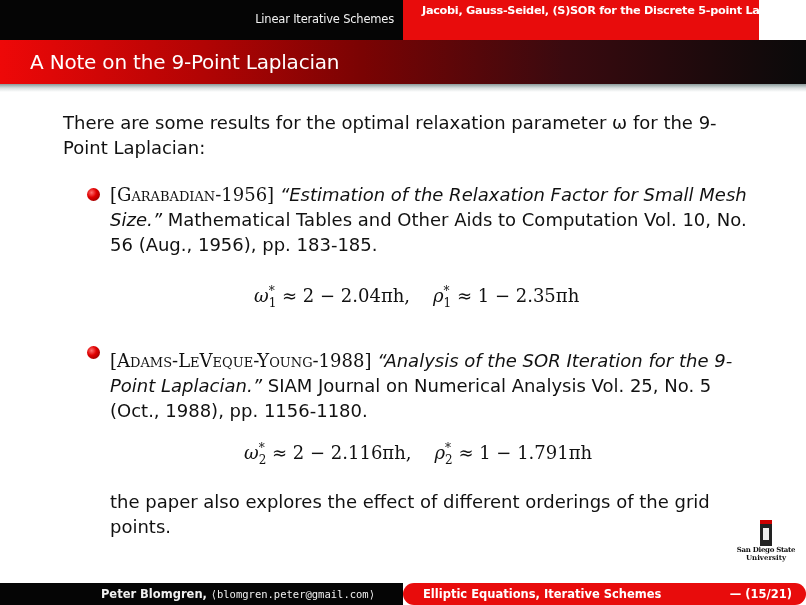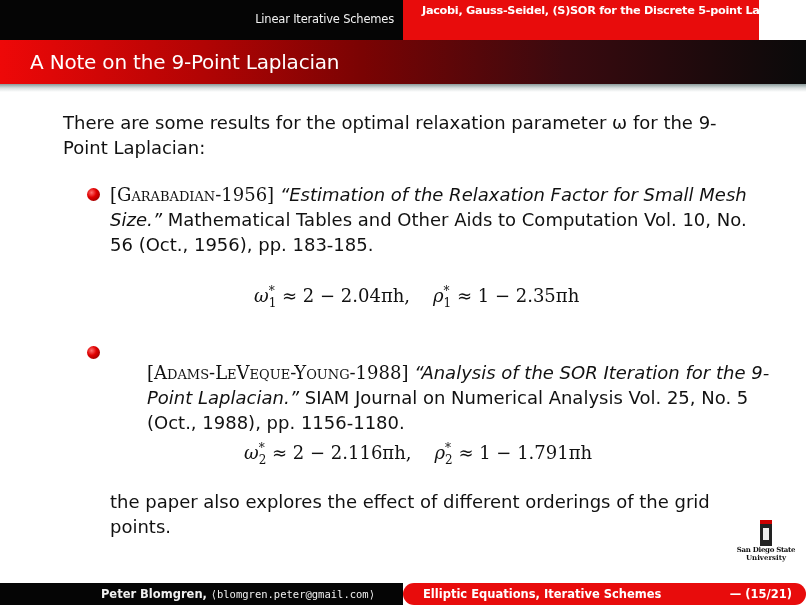--- a/index.html
+++ b/index.html
@@ -53,32 +53,32 @@
   <span>A Note on the 9-Point Laplacian</span>
 </div>
 <div class="shadow"></div>
 
 <div class="body-text intro">There are some results for the optimal relaxation parameter ω for the 9-Point Laplacian:</div>
 
 <div class="bullet" style="left:87px;top:188px;"></div>
 <div class="body-text ref" style="top:182px;">
   <span class="sc">[Garabadian-1956]</span>
   <span class="it">“Estimation of the Relaxation Factor for Small Mesh Size.”</span>
-  <span>Mathematical Tables and Other Aids to Computation Vol. 10, No. 56 (Oct., 1956), pp. 183-185.</span>
+  <span>Mathematical Tables and Other Aids to Computation Vol. 10, No. 56 (Aug., 1956), pp. 183-185.</span>
 </div>
 <div class="eq" style="left:254px;top:284px;">
   <i>ω</i><sup>*</sup><sub style="margin-left:-6px">1</sub>
   <span>≈ 2 − 2.04πh,</span>
   &nbsp;&nbsp;
   <i>ρ</i><sup>*</sup><sub style="margin-left:-6px">1</sub>
   <span>≈ 1 − 2.35πh</span>
 </div>
 
 <div class="bullet" style="left:87px;top:346px;"></div>
-<div class="body-text ref" style="top:360px;margin-left:37px;">
+<div class="body-text ref" style="top:348px;">
   <span class="sc">[Adams-LeVeque-Young-1988]</span>
   <span class="it">“Analysis of the SOR Iteration for the 9-Point Laplacian.”</span>
   <span>SIAM Journal on Numerical Analysis Vol. 25, No. 5 (Oct., 1988), pp. 1156-1180.</span>
 </div>
 <div class="eq" style="left:244px;top:441px;">
   <i>ω</i><sup>*</sup><sub style="margin-left:-6px">2</sub>
   <span>≈ 2 − 2.116πh,</span>
   &nbsp;&nbsp;
   <i>ρ</i><sup>*</sup><sub style="margin-left:-6px">2</sub>
   <span>≈ 1 − 1.791πh</span>

